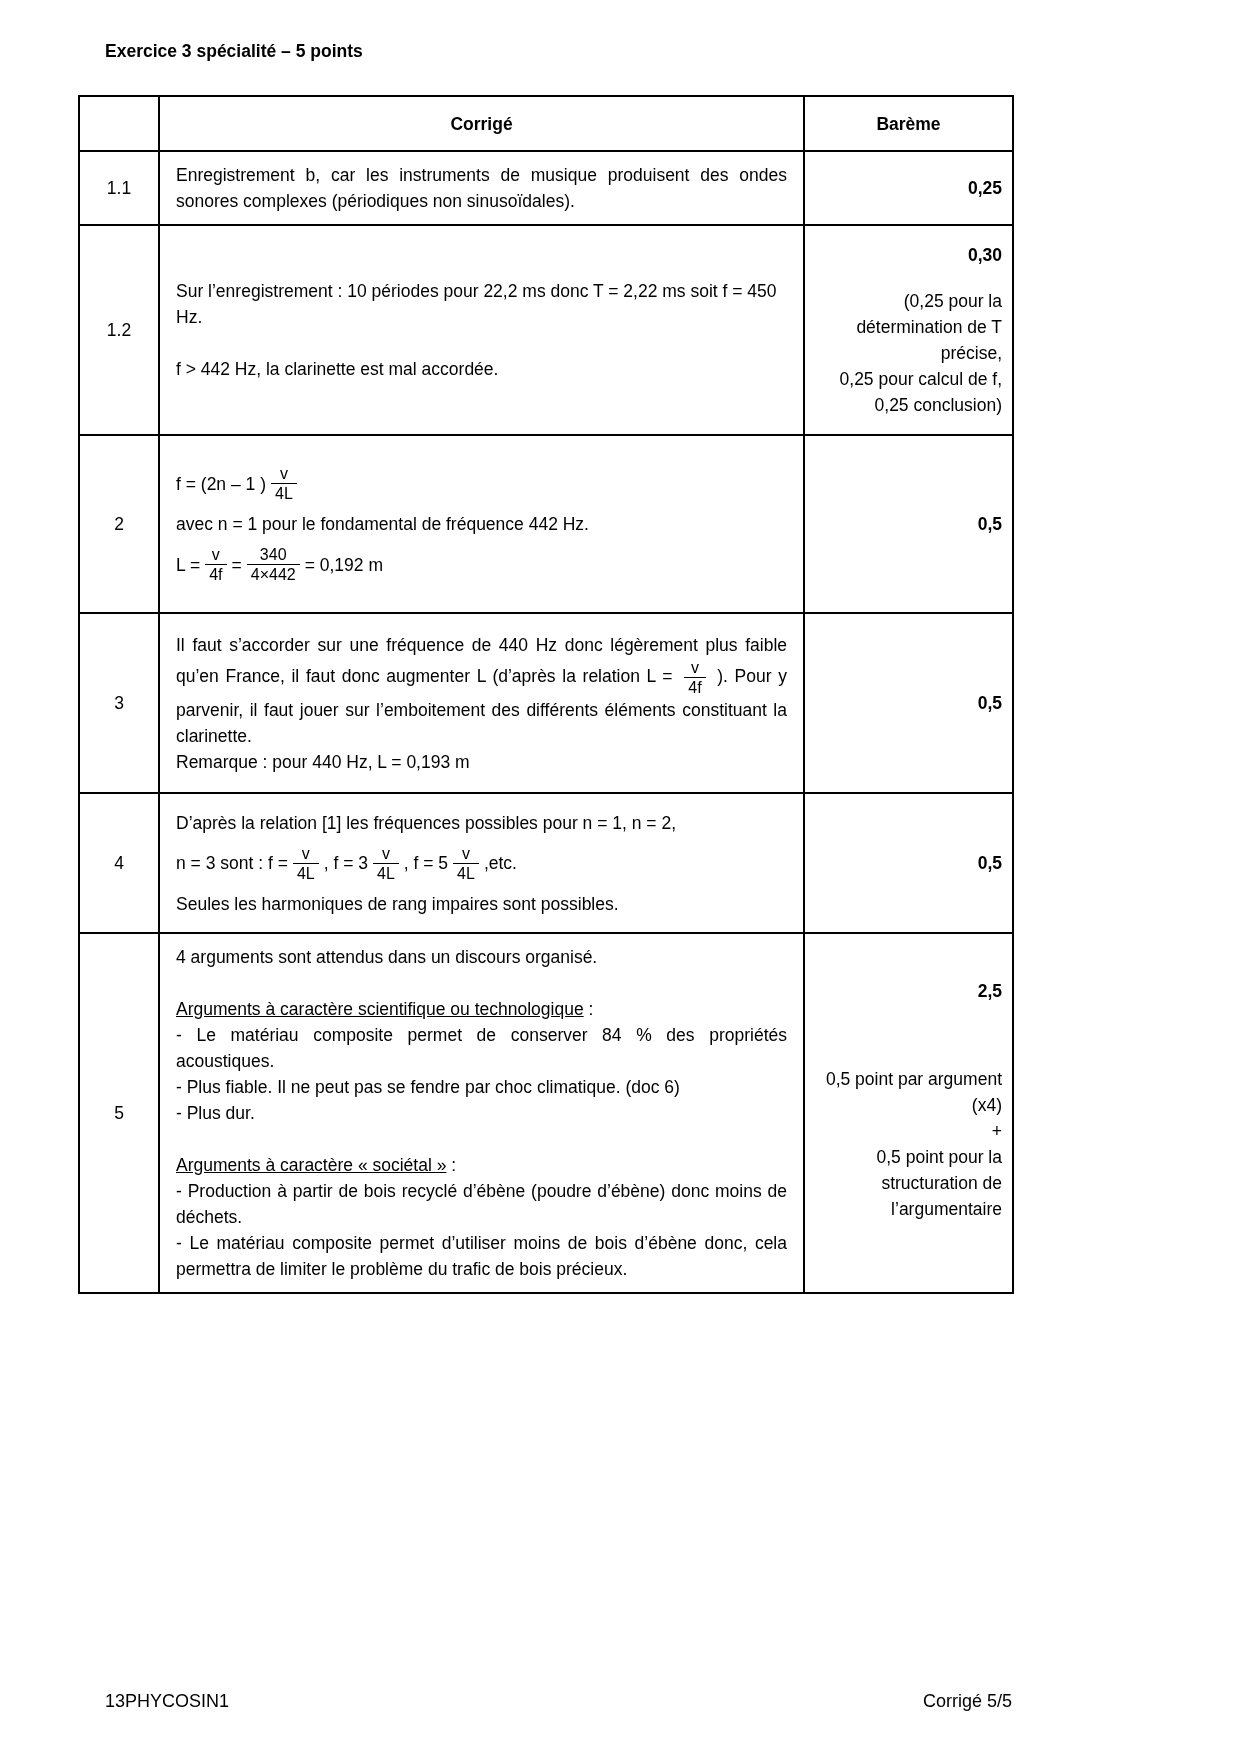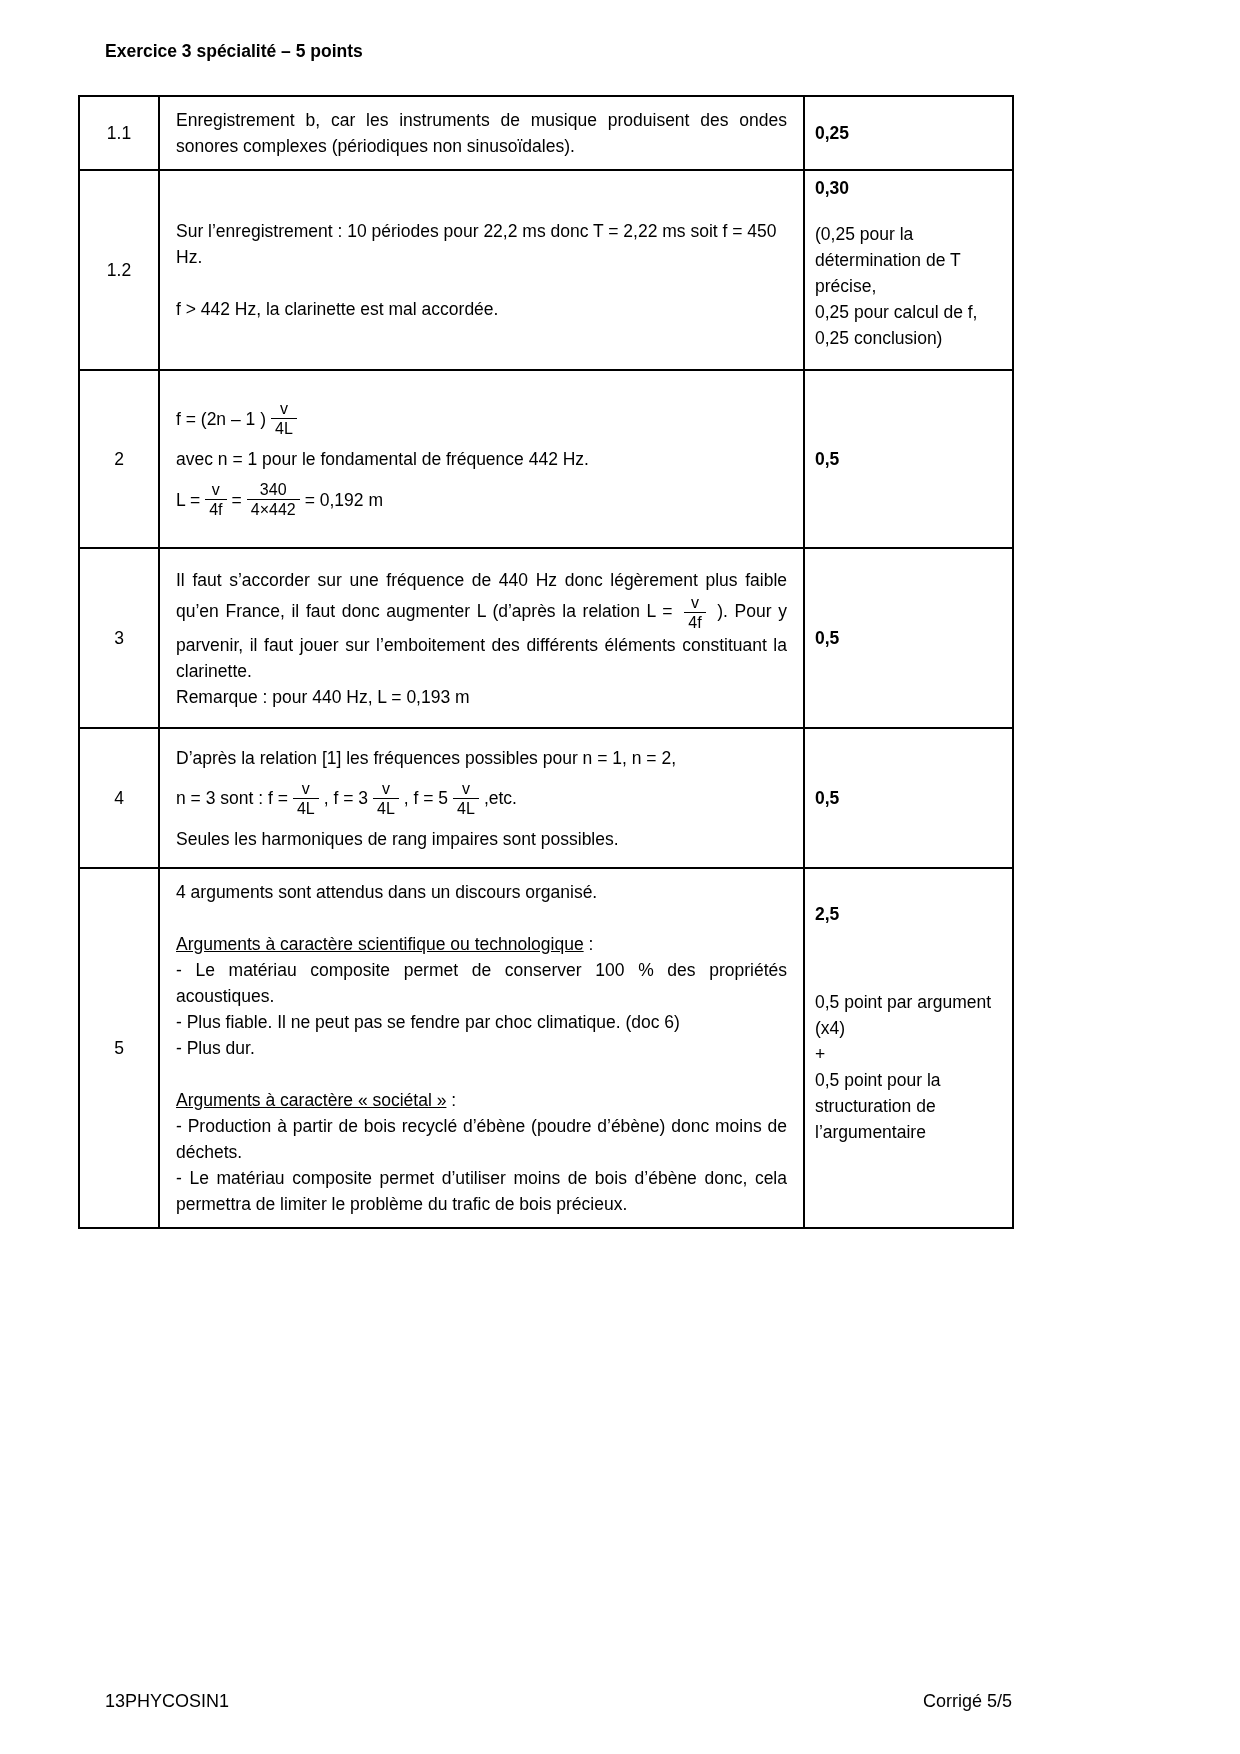--- a/index.html
+++ b/index.html
@@ -26,21 +26,21 @@
   col.c1 { width:80px; }
   col.c2 { width:645px; }
   col.c3 { width:209px; }
   th, td { border:2px solid #000; vertical-align:middle; }
   th {
     font-weight:bold; text-align:center;
     height:55px; font-size:17.5px;
   }
   td.numcell { text-align:center; vertical-align:middle; }
   td.content { padding:10px 16px; }
-  td.bareme  { text-align:left; padding:4px 10px; }
+  td.bareme  { text-align:right; padding:16px 10px; }
   td.vtop { vertical-align:top; }
   .b { font-weight:bold; }
   .just { text-align:justify; }
   .cell-text { margin:0; }
   .mt8 { margin-top:8px; }
   .mt26 { margin-top:26px; }
   .frac {
     display:inline-block; vertical-align:middle;
     text-align:center; font-size:16px; line-height:19px;
     margin:0 5px;
@@ -64,20 +64,25 @@
 
   <div class="doc-title">Exercice 3 spécialité – 5 points</div>
 
   <table class="answer-grid">
     <colgroup>
         <col class="c1">
         <col class="c2">
         <col class="c3">
       </colgroup>
     <tbody>
+      <tr style="height:55px;">
+        <th></th>
+        <th>Corrigé</th>
+        <th>Barème</th>
+      </tr>
 
       <tr style="height:62px;">
         <td class="numcell">1.1</td>
         <td class="content">
           <p class="cell-text just">Enregistrement b, car les instruments de musique produisent des ondes sonores complexes (périodiques non sinusoïdales).</p>
         </td>
         <td class="bareme">
           <span class="b">0,25</span>
         </td>
       </tr>
@@ -177,21 +182,21 @@
         <td class="bareme">
           <span class="b">0,5</span>
         </td>
       </tr>
 
       <tr style="height:335px;">
         <td class="numcell">5</td>
         <td class="content vtop">
           <p class="cell-text">4 arguments sont attendus dans un discours organisé.</p>
           <p class="cell-text mt26"><span class="ul">Arguments à caractère scientifique ou technologique</span><span> :</span></p>
-          <p class="cell-text just">- Le matériau composite permet de conserver 100 % des propriétés acoustiques.</p>
+          <p class="cell-text just">- Le matériau composite permet de conserver 84 % des propriétés acoustiques.</p>
           <p class="cell-text just">- Plus fiable. Il ne peut pas se fendre par choc climatique. (doc 6)</p>
           <p class="cell-text just">- Plus dur.</p>
           <p class="cell-text mt26"><span class="ul">Arguments à caractère « sociétal »</span><span> :</span></p>
           <p class="cell-text just">- Production à partir de bois recyclé d’ébène (poudre d’ébène) donc moins de déchets.</p>
           <p class="cell-text just">- Le matériau composite permet d’utiliser moins de bois d’ébène donc, cela permettra de limiter le problème du trafic de bois précieux.</p>
         </td>
         <td class="bareme vtop">
           <div class="b" style="margin-top:28px;">2,5</div>
           <div style="margin-top:62px;">0,5 point par argument (x4)</div>
           <div>+</div>

